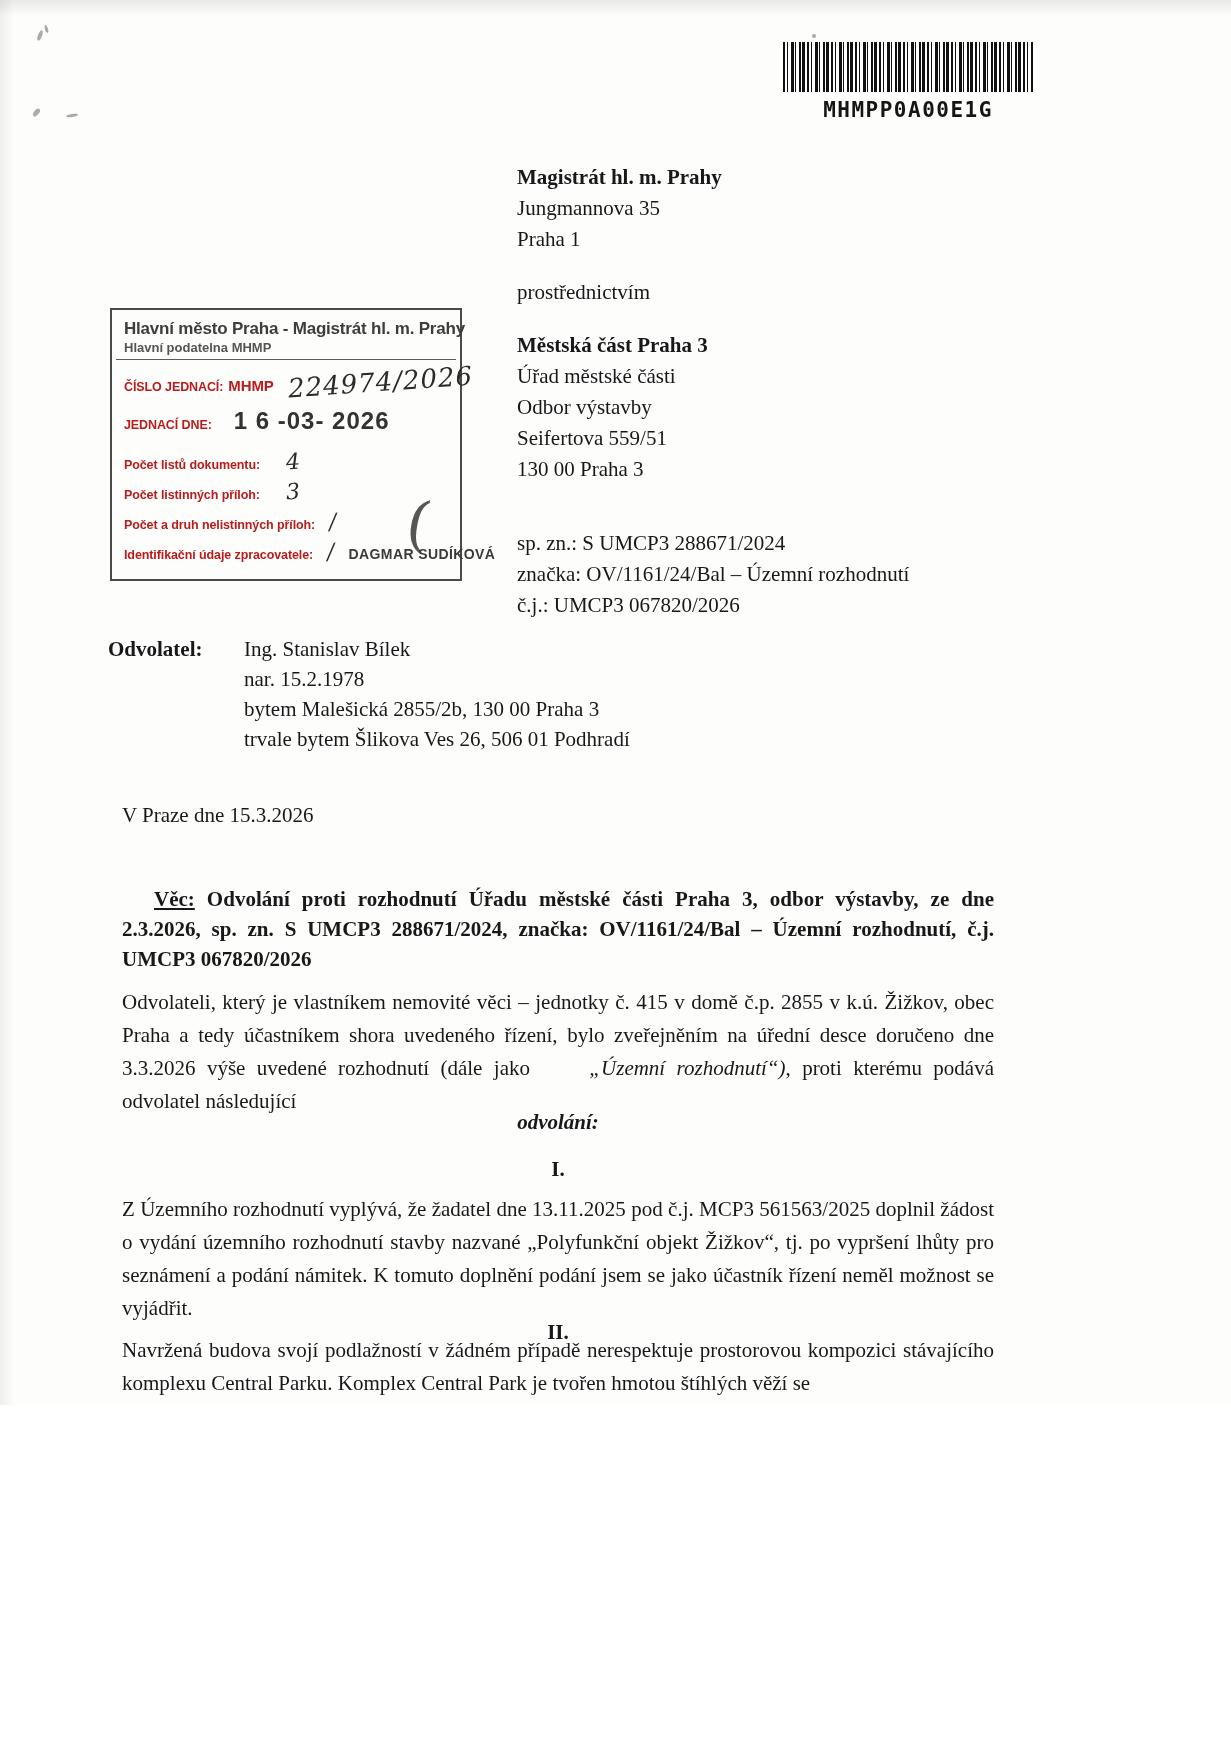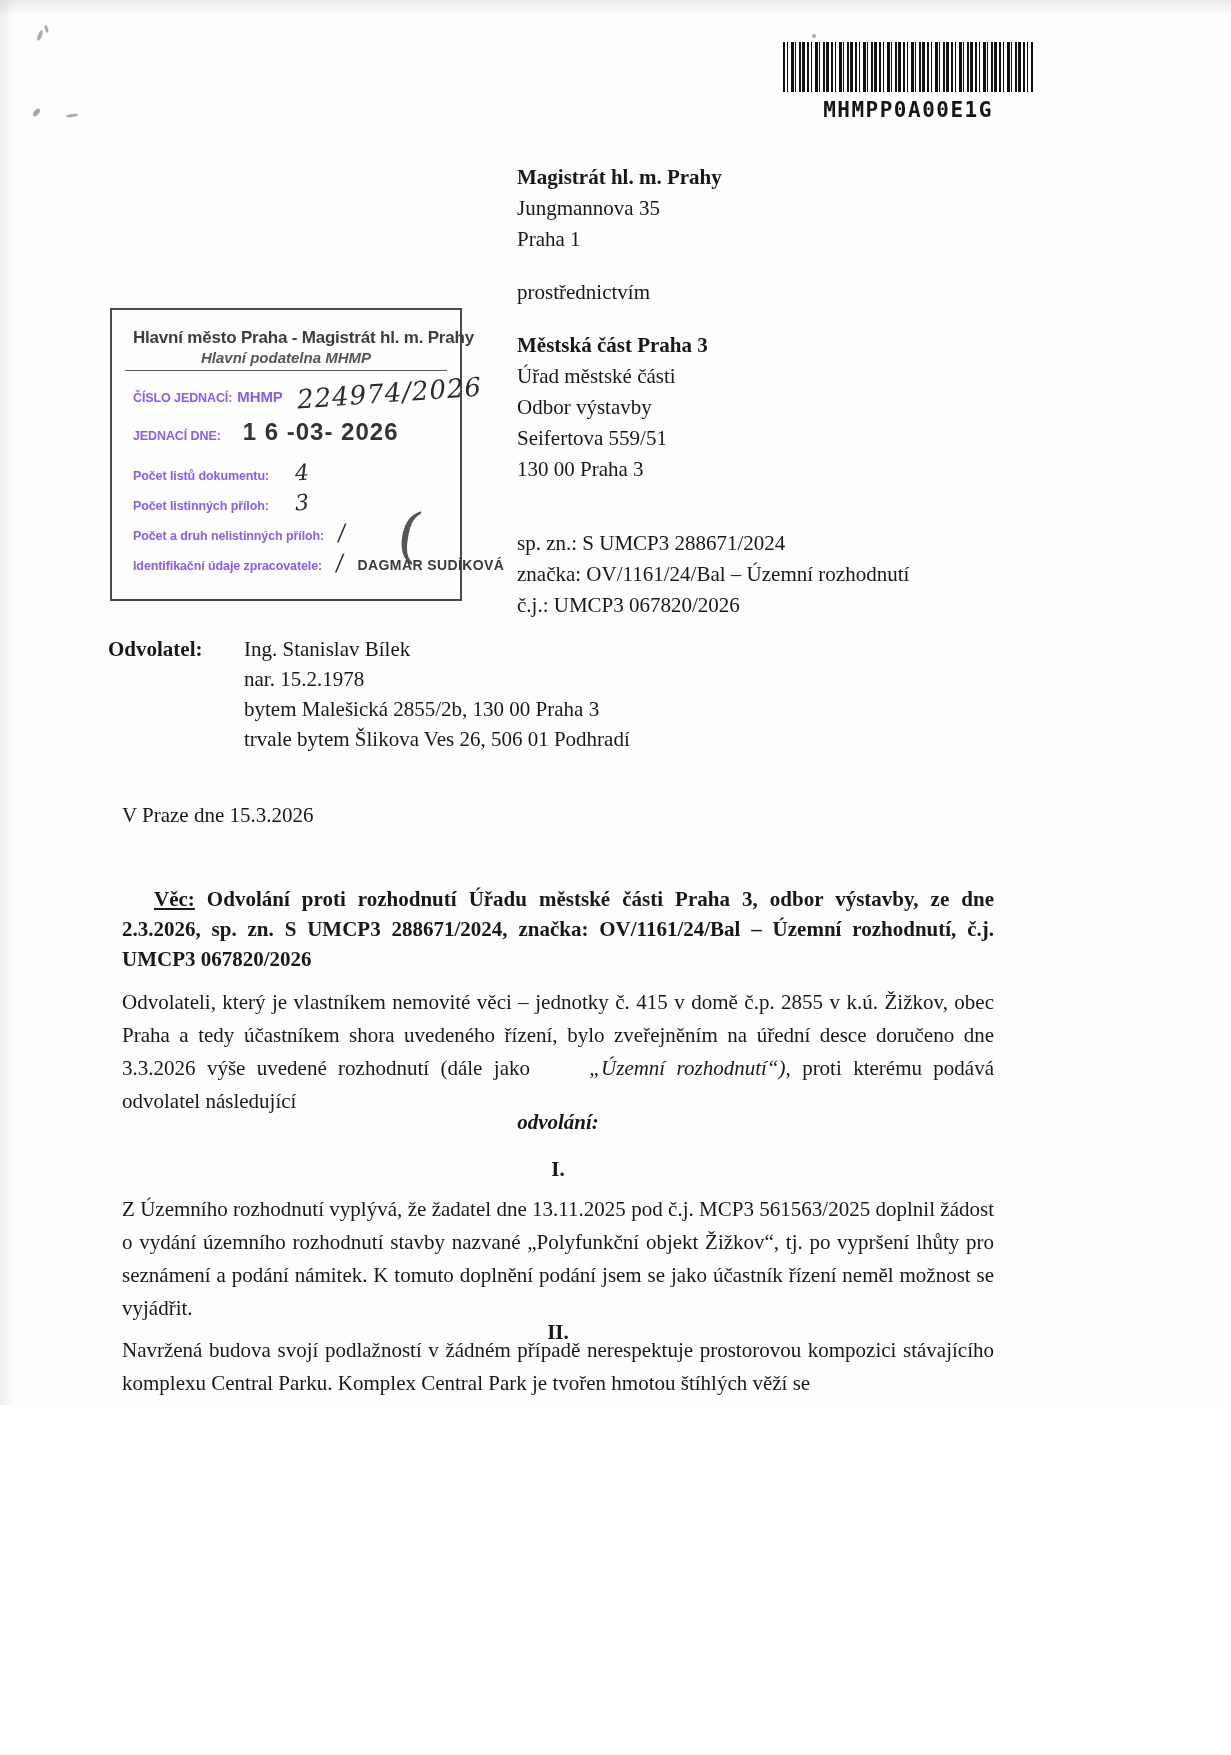--- a/index.html
+++ b/index.html
@@ -72,55 +72,53 @@
   
   .stamp {
     position: absolute;
     left: 110px;
     top: 308px;
     width: 352px;
     border: 2px solid #4a4a4a;
     background: rgba(255,255,255,.2);
     font-family: "Liberation Sans", "DejaVu Sans", sans-serif;
     color: #3a3a3a;
-    padding: 13px;
+    padding: 4px;
     box-sizing: border-box;
   }
   .stamp-head {
     padding: 5px 8px 2px 8px;
     border-bottom: 1.5px solid #5a5a5a;
   }
   .stamp-title {
     font-size: 17px;
     font-weight: 700;
     color: #3d3d3d;
     letter-spacing: -.2px;
     white-space: nowrap;
   }
   .stamp-sub {
-    text-align: center;
-    font-size: 15px;
-    font-style: italic;
+    font-size: 13px;
     font-weight: 600;
     color: #555;
     margin-top: 1px;
     margin-bottom: 2px;
   }
   .stamp-body { padding: 7px 8px 6px 8px; position: relative; }
   .stamp-row {
     display: flex;
     align-items: baseline;
     margin-bottom: 3px;
     white-space: nowrap;
   }
   .stamp-label {
     font-size: 12.5px;
     font-weight: 600;
     letter-spacing: -.1px;
-    color: #8b5cf6;
+    color: #b91c1c;
   }
   .stamp-label.caps { font-size: 12.5px; }
   .stamp-label.big {
     font-size: 15px;
     font-weight: 700;
     margin-left: 5px;
   }
   .stamp-row.jednaci { margin-bottom: 10px; }
   .stamp-row.doruceno { margin-bottom: 14px; }
   .stamp-row.small { margin-bottom: 5px; }

